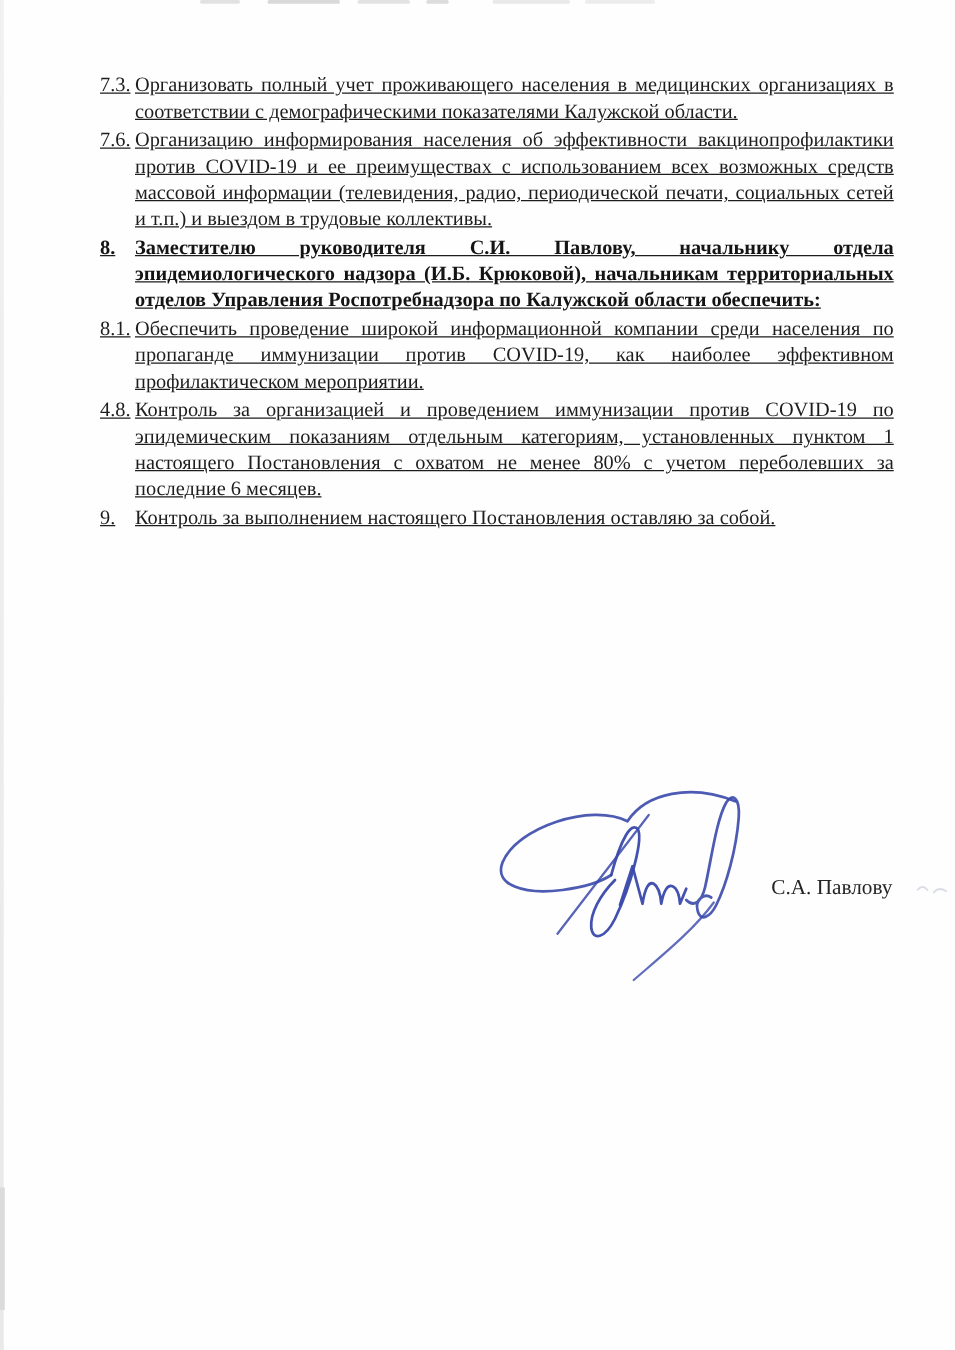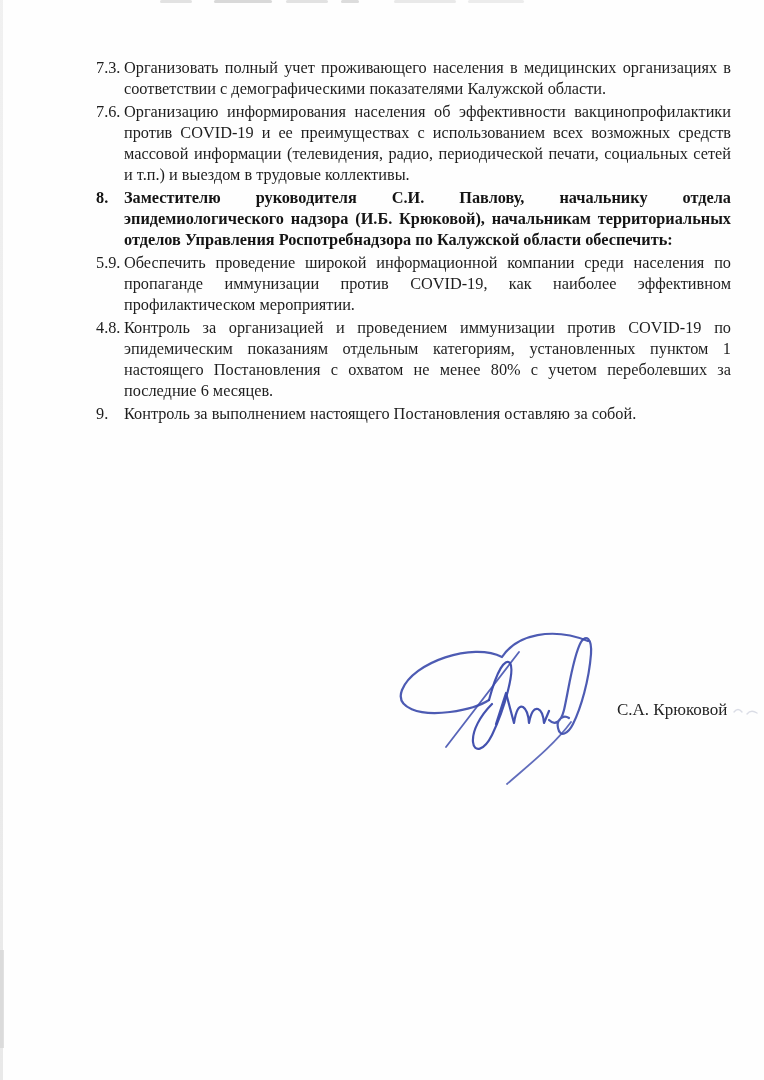--- a/index.html
+++ b/index.html
@@ -29,21 +29,21 @@
   }
   .top-smudge.s1 { left: 160px; width: 32px; }
   .top-smudge.s2 { left: 214px; width: 58px; opacity: .55; }
   .top-smudge.s3 { left: 286px; width: 42px; }
   .top-smudge.s4 { left: 341px; width: 18px; opacity: .5; }
   .top-smudge.s5 { left: 394px; width: 62px; opacity: .3; }
   .top-smudge.s6 { left: 468px; width: 56px; opacity: .25; }
 
   
   .content {
-    position: absolute; top: 57px; left: 96px; width: 635px;
+    position: absolute; top: 57px; left: 80px; width: 635px; text-decoration: underline;
   }
   .para {
     display: flex;
     font-size: 16.3px;
     line-height: 21px;
     margin: 0 0 2px 0;
   }
   .para .num { flex: 0 0 28px; }
   .para .txt {
     width: 607px;
@@ -82,21 +82,21 @@
     </div>
     <div class="para">
       <span class="num">7.6.</span>
       <span class="txt">Организацию информирования населения об эффективности вакцинопрофилактики против COVID-19 и ее преимуществах с использованием всех возможных средств массовой информации (телевидения, радио, периодической печати, социальных сетей и т.п.) и выездом в трудовые коллективы.</span>
     </div>
     <div class="para bold">
       <span class="num">8.</span>
       <span class="txt">Заместителю руководителя С.И. Павлову, начальнику отдела эпидемиологического надзора (И.Б. Крюковой), начальникам территориальных отделов Управления Роспотребнадзора по Калужской области обеспечить:</span>
     </div>
     <div class="para">
-      <span class="num">5.9.</span>
+      <span class="num">8.1.</span>
       <span class="txt">Обеспечить проведение широкой информационной компании среди населения по пропаганде иммунизации против COVID-19, как наиболее эффективном профилактическом мероприятии.</span>
     </div>
     <div class="para">
       <span class="num">4.8.</span>
       <span class="txt">Контроль за организацией и проведением иммунизации против COVID-19 по эпидемическим показаниям отдельным категориям, установленных пунктом 1 настоящего Постановления с охватом не менее 80% с учетом переболевших за последние 6 месяцев.</span>
     </div>
     <div class="para">
       <span class="num">9.</span>
       <span class="txt">Контроль за выполнением настоящего Постановления оставляю за собой.</span>
     </div>
@@ -112,21 +112,21 @@
       <path d="M51 115 L124 20" stroke-width="1.8" opacity="0.85"></path>
 
       <path d="M101 92 L111 61 L119 91 Q122 72 128 75 Q133 78 134 91 Q137 75 143 77 Q148 79 149 91 L154 79" opacity="0.95"></path>
 
       <path d="M154 88 C160 94 166 90 169 78 C174 56 178 24 186 10 C191 2 197 6 196 22 C194 48 186 76 178 92 C173 102 165 106 163 96 C161 88 168 82 174 86" opacity="0.9"></path>
 
       <path d="M176 90 C160 112 135 132 112 152" stroke-width="1.8" opacity="0.8"></path>
     </g>
   </svg>
 
-  <div class="sign-name">С.А. Крюковой</div>
+  <div class="sign-name">С.А. Павлову</div>
 
   <svg class="pen-skip" width="26" height="14" viewBox="0 0 26 14" aria-hidden="true">
     <g fill="none" stroke="#c3c7d6" stroke-width="1.4" stroke-linecap="round">
       <path d="M1 8 Q5 3 9 8"></path>
       <path d="M14 10 Q18 5 24 9"></path>
     </g>
   </svg>
 
 </div>
 

